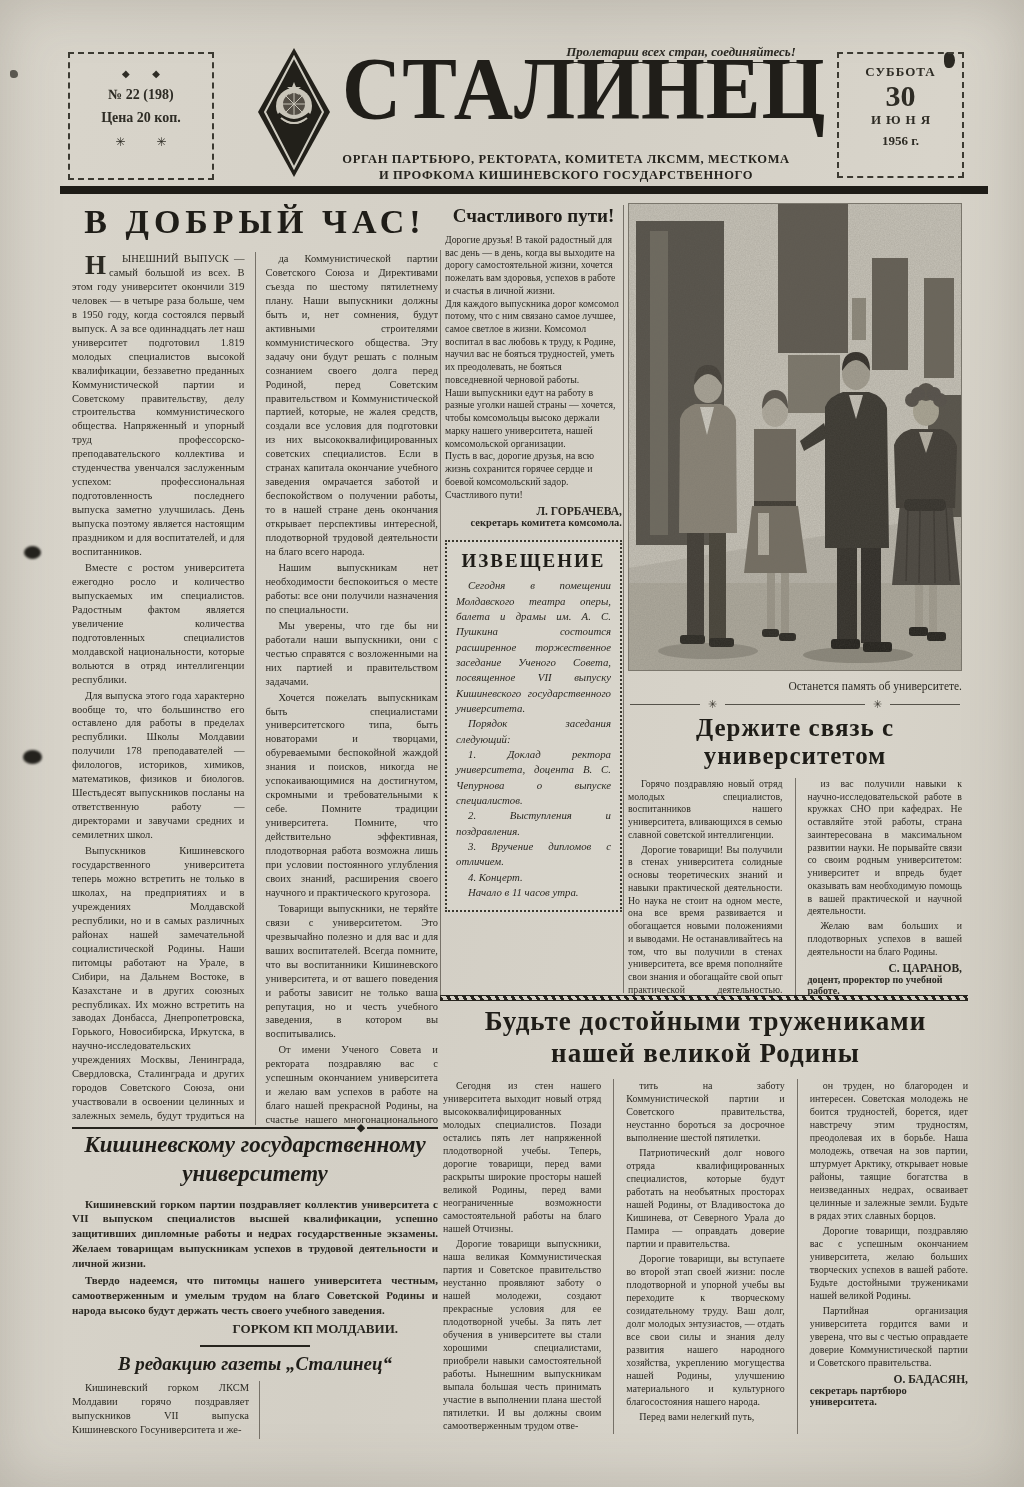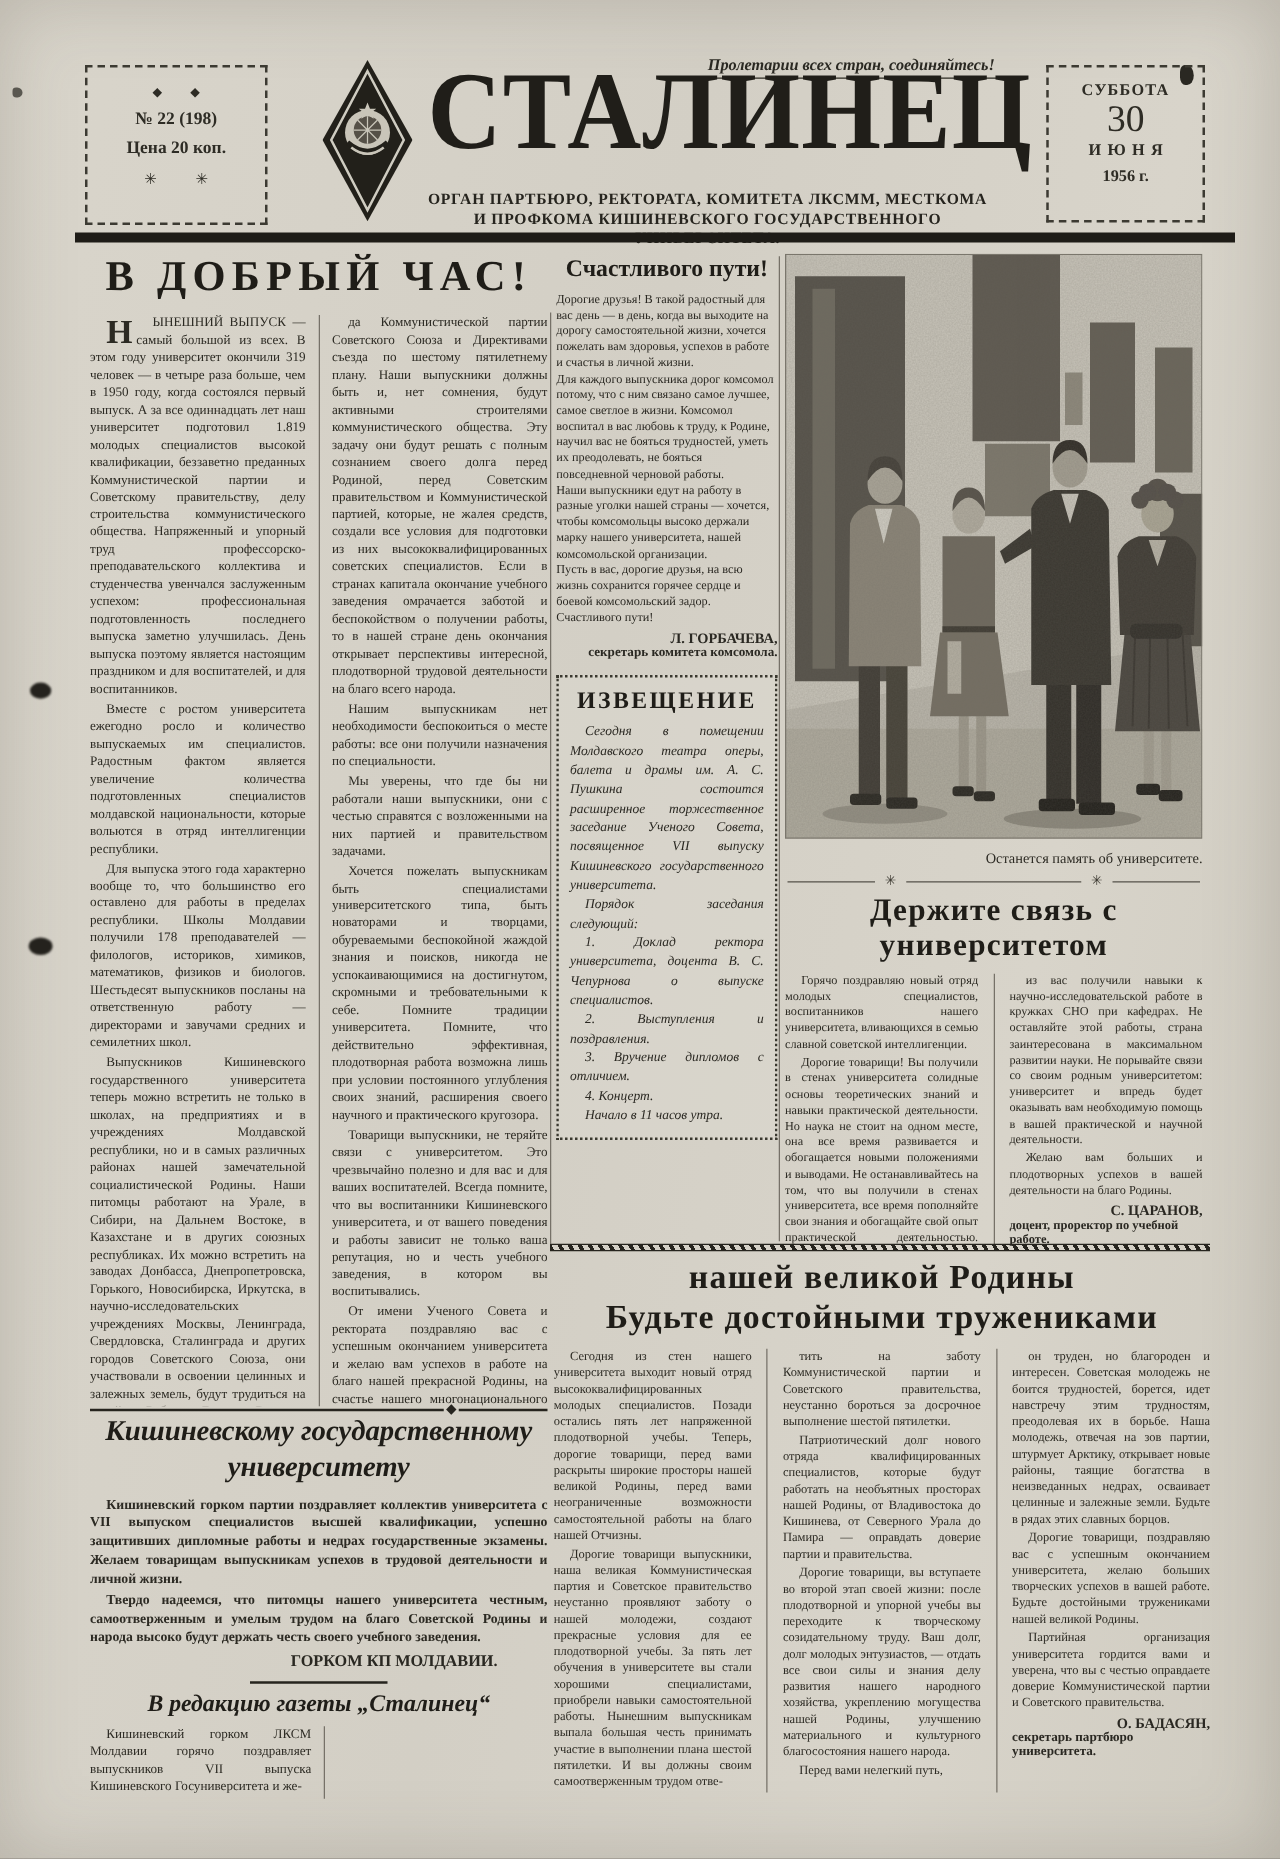--- a/index.html
+++ b/index.html
@@ -15,21 +15,21 @@
   .issue-box, .date-box {
     border:2px dashed #3c3a32; text-align:center; color:#2e2c25;
   }
   .issue-box { left:68px; top:52px; width:146px; height:128px; padding-top:14px; }
   .issue-box .deco { font-size:10px; letter-spacing:10px; text-indent:10px; }
   .issue-box .num { font-size:14px; font-weight:bold; margin-top:8px; }
   .issue-box .price { font-size:14px; font-weight:bold; margin-top:7px; }
   .issue-box .stars { font-size:12px; letter-spacing:14px; text-indent:14px; margin-top:9px; }
   .date-box { left:837px; top:52px; width:127px; height:126px; padding-top:10px; }
   .date-box .wd { font-size:13px; font-weight:bold; letter-spacing:1px; }
-  .date-box .dd { font-size:30px; font-weight:normal; line-height:1.05; }
+  .date-box .dd { font-size:30px; font-weight:bold; line-height:1.05; }
   .date-box .mm { font-size:13px; font-weight:bold; letter-spacing:5px; text-indent:5px; }
   .date-box .yy { font-size:13px; font-weight:bold; margin-top:5px; }
   .motto { left:556px; top:44px; width:250px; text-align:center;
     font-size:13px; font-style:italic; font-weight:bold; border-bottom:1px solid #2e2c25; padding-bottom:2px;}
   .paper-title { left:342px; top:48px; width:445px; text-align:center;
     font-size:82px; font-weight:bold; letter-spacing:1px; line-height:1;
     transform:scaleY(1.08); color:#201e19; }
   .subtitle { left:342px; top:152px; width:448px; text-align:center;
     font-size:12.5px; font-weight:bold; letter-spacing:.6px; line-height:1.25; color:#26241e;}
   .logo { left:258px; top:48px; }
@@ -304,22 +304,22 @@
     <div class="cols" style="margin-top:0;">
       <div class="col">
         <p>Кишиневский горком ЛКСМ Молдавии горячо поздравляет выпускников VII выпуска Кишиневского Госуниверситета и же-</p>
       </div>
       <div class="divider-v"></div>
     </div>
   </div>
 
   <div class="abs blockE">
     <h2>
+      <div>Будьте достойными тружениками</div>
       <div>нашей великой Родины</div>
-      <div>Будьте достойными тружениками</div>
     </h2>
     <div class="cols">
       <div class="col">
         <p>Сегодня из стен нашего университета выходит новый отряд высококвалифицированных молодых специалистов. Позади остались пять лет напряженной плодотворной учебы. Теперь, дорогие товарищи, перед вами раскрыты широкие просторы нашей великой Родины, перед вами неограниченные возможности самостоятельной работы на благо нашей Отчизны.</p>
         <p>Дорогие товарищи выпускники, наша великая Коммунистическая партия и Советское правительство неустанно проявляют заботу о нашей молодежи, создают прекрасные условия для ее плодотворной учебы. За пять лет обучения в университете вы стали хорошими специалистами, приобрели навыки самостоятельной работы. Нынешним выпускникам выпала большая честь принимать участие в выполнении плана шестой пятилетки. И вы должны своим самоотверженным трудом отве-</p>
       </div>
       <div class="divider-v"></div>
       <div class="col">
         <p>тить на заботу Коммунистической партии и Советского правительства, неустанно бороться за досрочное выполнение шестой пятилетки.</p>
         <p>Патриотический долг нового отряда квалифицированных специалистов, которые будут работать на необъятных просторах нашей Родины, от Владивостока до Кишинева, от Северного Урала до Памира — оправдать доверие партии и правительства.</p>

